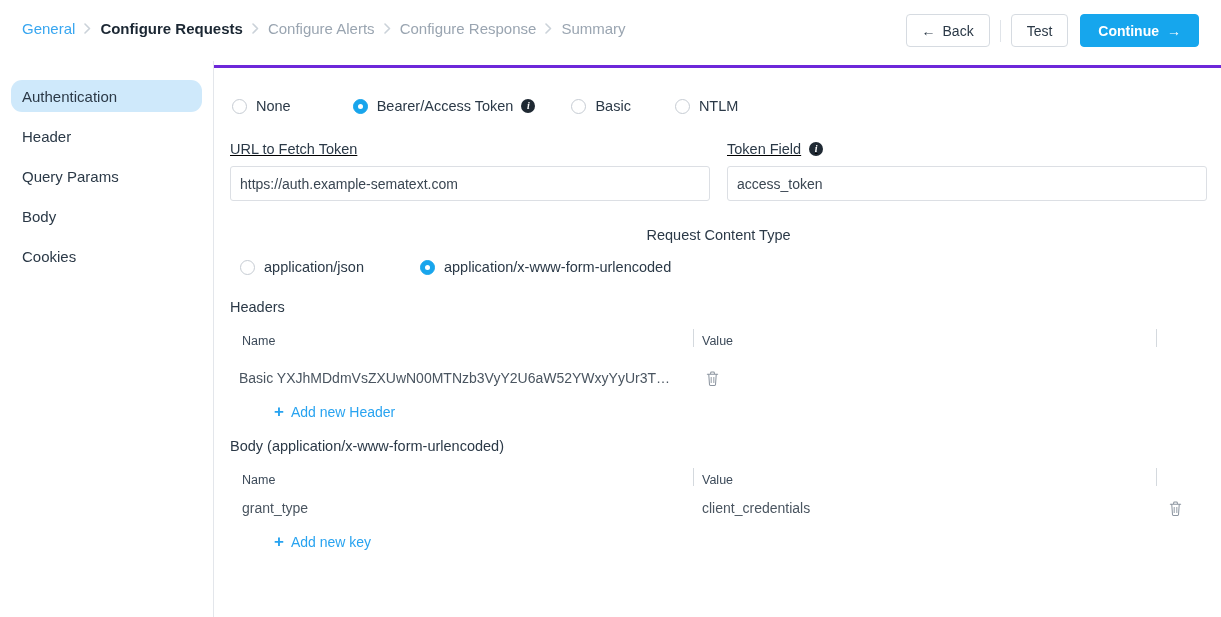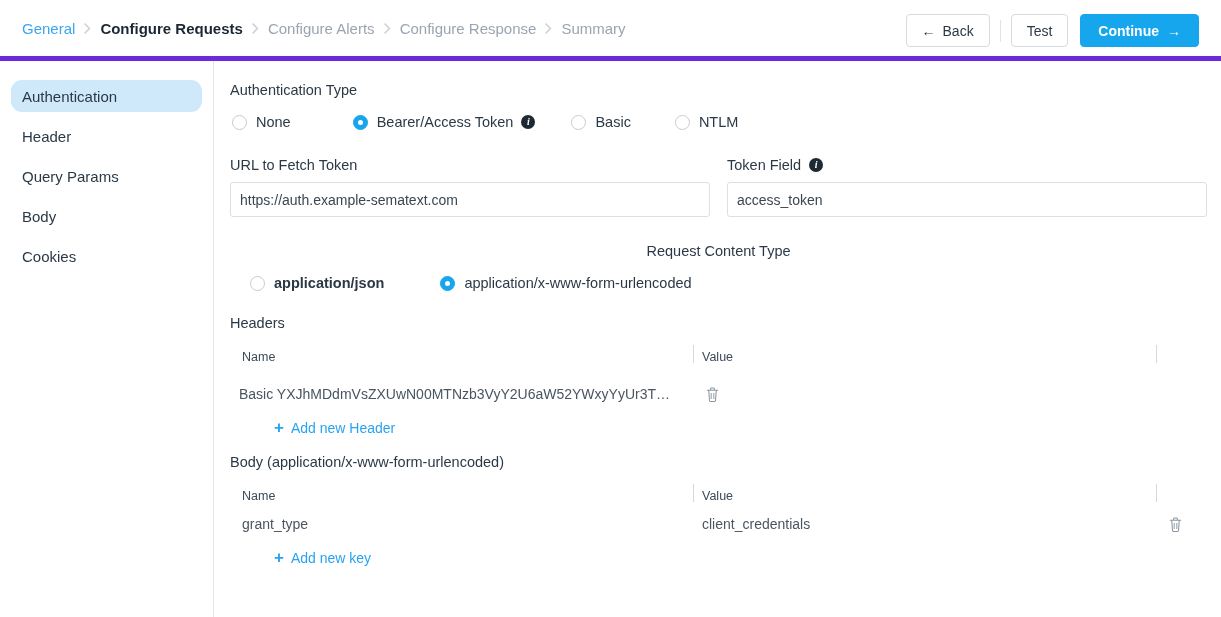--- a/index.html
+++ b/index.html
@@ -7,22 +7,22 @@
     margin: 0; padding: 0;
     width: 1221px; height: 617px;
     background: #ffffff;
     font-family: "Liberation Sans", sans-serif;
     -webkit-font-smoothing: antialiased;
   }
   .app { position: relative; width: 1221px; height: 617px; overflow: hidden; background:#fff; }
 
   
   .topbar {
-    position: absolute; left: 0; top: 0; width: 1221px; height: 61px;
-    border-bottom: 5px solid #6d28d9; background: #fff;
+    position: absolute; left: 0; top: 0; width: 1221px; height: 68px;
+    border-bottom: 3px solid #6d28d9; background: #fff;
   }
   .breadcrumb {
     position: absolute; left: 22px; top: 20px;
     display: flex; align-items: center; gap: 0px;
     font-size: 15px;
   }
   .crumb { white-space: nowrap; }
   .crumb.link { color: #38a6f0; }
   .crumb.current { color: #1b2733; font-weight: bold; }
   .crumb.muted { color: #9aa5b1; }
@@ -95,21 +95,21 @@
   .radio-label { font-size: 14.5px; color: #2b3947; margin-left: 9px; white-space: nowrap; }
 
   .info-ico {
     width: 14px; height: 14px; border-radius: 50%; background: #1f2933;
     color: #fff; font-size: 10px; font-weight: bold; font-style: italic;
     display: inline-flex; align-items: center; justify-content: center;
     margin-left: 8px; flex: none; font-family: "Liberation Serif", serif;
     line-height: 1;
   }
 
-  .two-col { display: flex; margin-top: 27px; }
+  .two-col { display: flex; margin-top: 27px; text-decoration: underline; }
   .col { width: 480px; }
   .col + .col { margin-left: 17px; }
   .field-label {
     font-size: 14.5px; color: #2b3947; display: flex; align-items: center;
     margin-bottom: 9px;
   }
   .text-input {
     width: 100%; height: 35px; border: 1px solid #dcdfe4; border-radius: 3px;
     background: #fff; font-size: 14px; color: #3a4652;
     padding: 0 9px; font-family: "Liberation Sans", sans-serif;
@@ -209,21 +209,20 @@
       <span>Body</span>
     </div>
     <div class="side-spacer"></div>
     <div class="side-item">
       <span>Cookies</span>
     </div>
   </div>
 
   <div class="main">
 
-    <div class="sect-label">Authentication Type</div>
     <div class="radio-row">
       <div class="radio-opt" style="margin-left:2px;">
         <span class="radio"></span>
         <span class="radio-label">None</span>
       </div>
       <div class="radio-opt" style="margin-left:62px;">
         <span class="radio on"></span>
         <span class="radio-label">Bearer/Access Token</span>
         <span class="info-ico">i</span>
       </div>
@@ -248,21 +247,21 @@
         <div class="field-label">
           <span>Token Field</span>
           <span class="info-ico">i</span>
         </div>
         <input class="text-input" type="text" value="access_token" style="">
       </div>
     </div>
 
     <div class="sect-label" style="margin-top:26px;text-align:center;">Request Content Type</div>
     <div class="radio-row">
-      <div class="radio-opt" style="margin-left:20px;font-weight:bold;">
+      <div class="radio-opt" style="margin-left:10px;">
         <span class="radio"></span>
         <span class="radio-label">application/json</span>
       </div>
       <div class="radio-opt" style="margin-left:56px;">
         <span class="radio on"></span>
         <span class="radio-label">application/x-www-form-urlencoded</span>
       </div>
     </div>
 
     <div class="table-title" style="margin-top:24px;">Headers</div>

